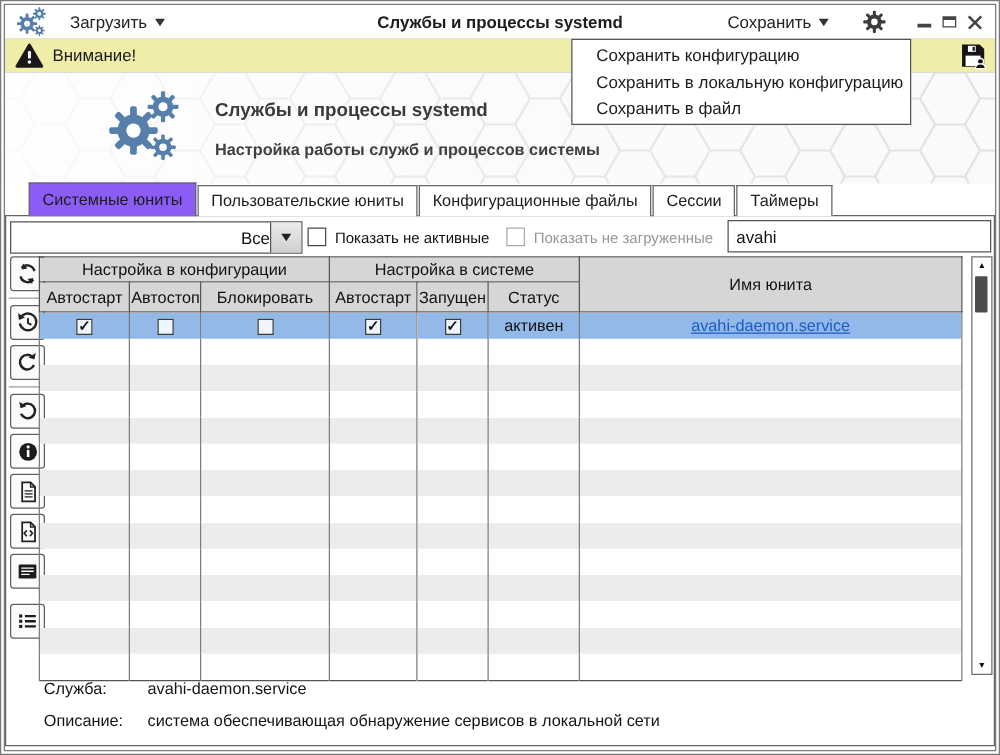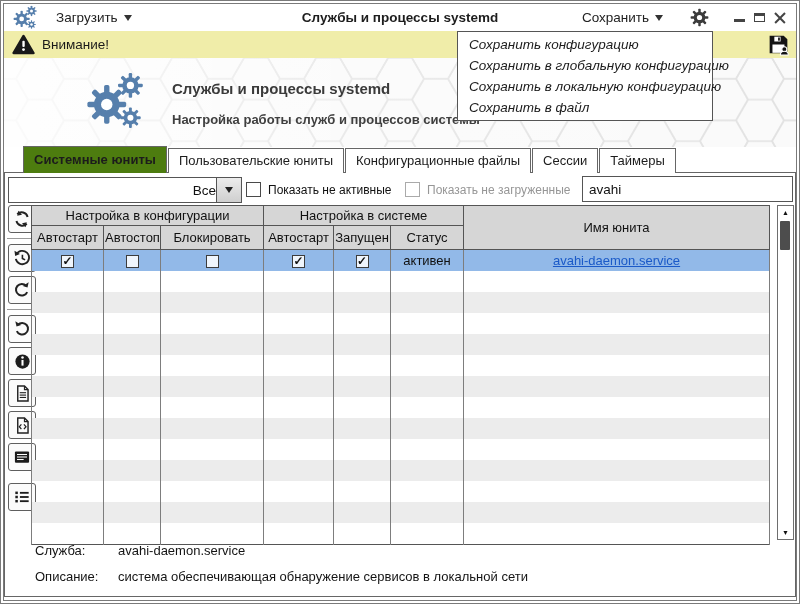--- a/index.html
+++ b/index.html
@@ -21,34 +21,34 @@
   .ic-close:before,.ic-close:after{content:"";position:absolute;left:-1px;top:5px;width:14px;height:1.8px;background:#444;}
   .ic-close:before{transform:rotate(45deg);}.ic-close:after{transform:rotate(-45deg);}
 
   
   .warnbar{position:absolute;top:27px;left:0;right:0;height:27px;background:var(--warning_bg);border-bottom:1px solid #6d6d6d;display:flex;align-items:center;}
   .warn-icon{margin-left:8px;}
   .warn-label{margin-left:7px;font-size:13.5px;color:#1a1a1a;}
   .save-conf-btn{margin-left:auto;margin-right:5px;display:flex;align-items:center;}
 
   
-  .savemenu{position:absolute;top:27px;left:453px;width:254px;background:#fff;border:1px solid #555;z-index:60;padding:2px 0;font-style:italic;}
+  .savemenu{position:absolute;top:27px;left:453px;width:254px;background:#fff;border:1px solid #555;z-index:60;padding:2px 8px;}
   .savemenu .mi{height:21px;line-height:21px;padding:0 11px;font-size:13.5px;color:#1c1c1c;white-space:nowrap;}
 
   
   .banner{position:absolute;top:54px;left:0;right:0;height:89px;background:#fdfdfd;overflow:hidden;}
   .hexbg{position:absolute;inset:0;}
   .banner-gears{position:absolute;left:82px;top:12px;}
   .banner-title{position:absolute;left:168px;top:22px;font-size:15px;font-weight:bold;color:#3a3a3a;}
   .banner-sub{position:absolute;left:168px;top:54px;font-size:13px;font-weight:bold;color:#3f3f3f;}
 
   
   .tabs{position:absolute;top:143px;left:0;right:0;height:26px;display:flex;align-items:flex-end;padding-left:19px;z-index:5;}
   .tab{box-sizing:border-box;height:25px;line-height:24px;padding:0 10px;font-size:13px;color:#1c1c1c;background:#fff;border:1px solid #666;border-bottom:none;margin-right:1px;white-space:nowrap;}
-  .tab.active{height:27px;line-height:25px;position:relative;z-index:7;background:#4d7c0f;font-weight:bold;}
+  .tab.active{height:27px;line-height:25px;position:relative;z-index:7;background:#8b5cf6;}
 
   
   .content{position:absolute;top:168px;left:0;width:792px;height:425px;box-sizing:border-box;border:1px solid #666;background:#fff;z-index:4;}
 
   
   .combo{position:absolute;left:3px;top:4px;width:234px;height:26px;box-sizing:border-box;border:1px solid #555;display:flex;align-items:center;background:#fff;text-align:right;}
   .combo-text{flex:1;padding-left:6px;font-size:13.5px;color:#111;}
   .combo-arrow{width:24px;height:100%;border-left:1px solid #555;background:linear-gradient(#ececec,#cfcfcf);display:flex;align-items:center;justify-content:center;}
   .combo-arrow .caret{border-top-color:#222;}
   .cb{position:absolute;width:15px;height:15px;box-sizing:border-box;border:1px solid #4a4a4a;background:#fff;top:9px;}
@@ -164,21 +164,20 @@
         <rect x="11.6" y="5.3" width="1.7" height="3" fill="#141414"></rect>
         <rect x="6.2" y="12" width="11.5" height="8" fill="#fff"></rect>
         <circle cx="17.6" cy="16.6" r="2.4" fill="#141414" stroke="#fff" stroke-width="1"></circle>
         <path d="M13.8 22 c0-2.2 1.6-3.6 3.8-3.6 s3.8 1.4 3.8 3.6 Z" fill="#141414" stroke="#fff" stroke-width="1"></path>
       </svg>
     </div>
   </div>
 
   <div class="savemenu">
     <div class="mi">Сохранить конфигурацию</div>
-    <div class="mi">Сохранить в глобальную конфигурацию</div>
     <div class="mi">Сохранить в локальную конфигурацию</div>
     <div class="mi">Сохранить в файл</div>
   </div>
 
   <div class="banner">
     <svg class="hexbg" width="792" height="89">
       <defs>
         <pattern id="hexpat" width="72" height="41.6" patternUnits="userSpaceOnUse">
           <g fill="none" stroke="#e2e2e2" stroke-width="1.6">
             <path d="M24 0 L12 20.8 L-12 20.8 L-24 0 L-12 -20.8 L12 -20.8 Z"></path>

